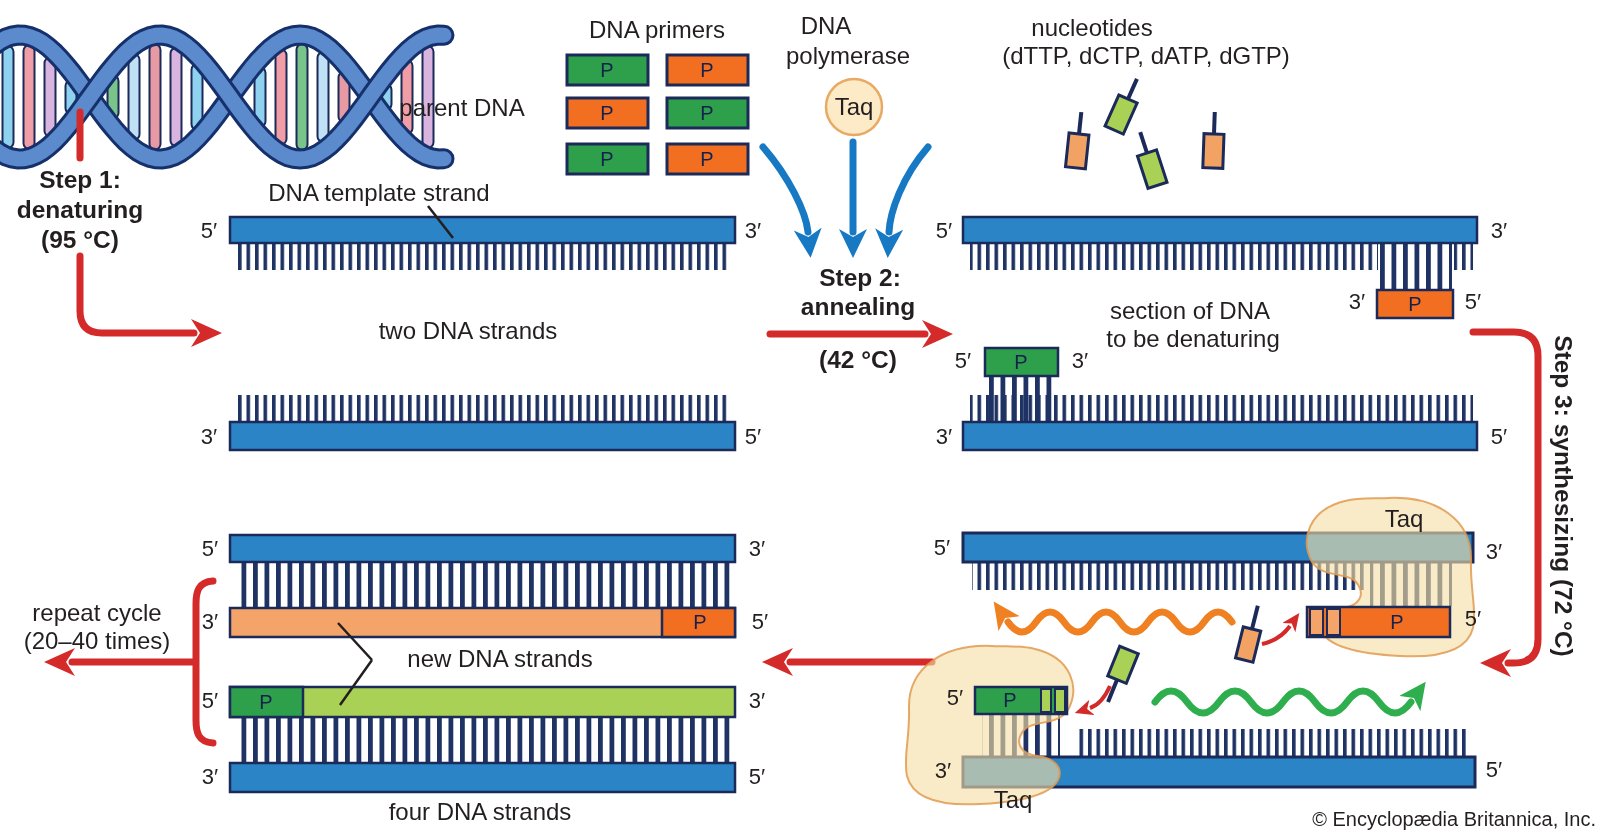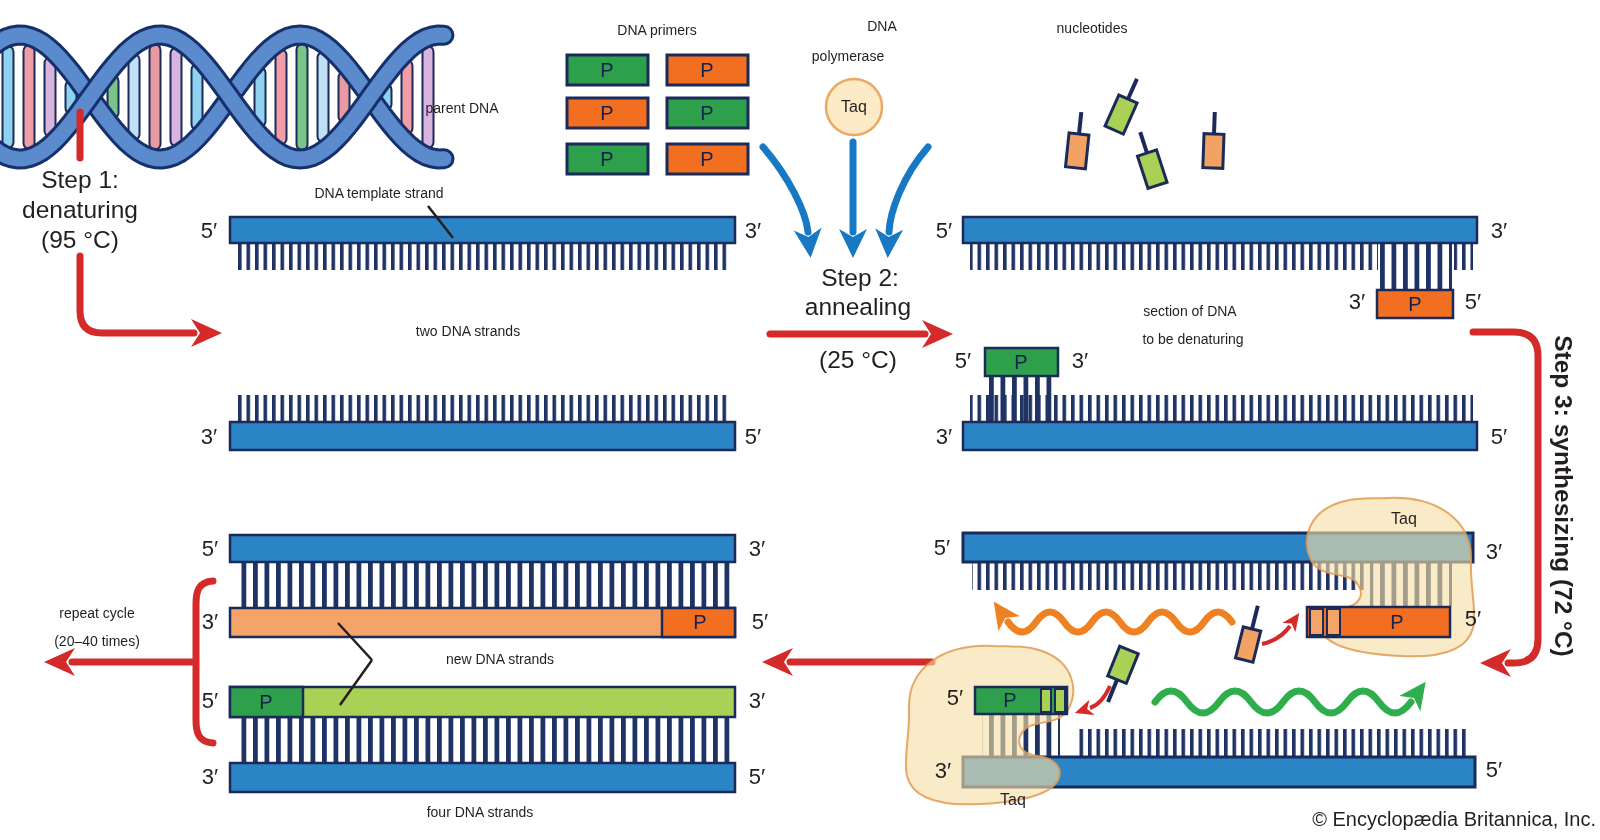--- a/index.html
+++ b/index.html
@@ -1,26 +1,26 @@
 <!DOCTYPE html>
 <html><head>
 <meta charset="utf-8">
 <style>
   html,body{margin:0;padding:0;background:#ffffff;}
   .stage{position:relative;width:1600px;height:840px;background:#ffffff;overflow:hidden;
          font-family:"Liberation Sans",sans-serif;color:#231f20;}
   .stage svg.base{position:absolute;left:0;top:0;}
   .lbl{position:absolute;transform:translate(-50%,-50%);white-space:nowrap;
-       font-size:14px;line-height:1;}
-  .b24{font-weight:normal;font-size:24.5px;}
+       font-size:24px;line-height:1;}
+  .b24{font-weight:bold;font-size:24.5px;}
   .pr{position:absolute;transform:translate(-50%,-50%);white-space:nowrap;
       font-size:22px;line-height:1;}
   .plb{position:absolute;transform:translate(-50%,-50%);font-size:20px;line-height:1;
        color:#14214d;}
-  .taq{font-size:16px;}
+  .taq{font-size:24px;}
   .vlbl{position:absolute;left:1563px;top:496px;writing-mode:vertical-rl;
         transform:translate(-50%,-50%);font-weight:bold;font-size:24.5px;white-space:nowrap;}
   .copy{position:absolute;right:4px;top:808px;font-size:20px;margin-left:40px;}
 </style>
 </head>
 <body>
 
 <div class="stage">
 
 <svg class="base" width="1600" height="840" viewBox="0 0 1600 840">
@@ -192,32 +192,33 @@
   </g>
 </svg>
 
 <div class="lbl" style="left:462px;top:108px">parent DNA</div>
 
 <div class="lbl b24" style="left:80px;top:180px">Step 1:</div>
 <div class="lbl b24" style="left:80px;top:210px">denaturing</div>
 <div class="lbl b24" style="left:80px;top:240px">(95 °C)</div>
 
 <div class="lbl" style="left:657px;top:30px">DNA primers</div>
-<div class="lbl" style="left:882px;top:26px">DNA</div>
+<div class="lbl" style="left:826px;top:26px">DNA</div>
 <div class="lbl" style="left:848px;top:56px">polymerase</div>
 <div class="lbl taq" style="left:854px;top:107px">Taq</div>
 
 <div class="lbl" style="left:1092px;top:28px">nucleotides</div>
+<div class="lbl" style="left:1146px;top:56px">(dTTP, dCTP, dATP, dGTP)</div>
 
 <div class="lbl" style="left:379px;top:193px">DNA template strand</div>
 <div class="lbl" style="left:468px;top:331px">two DNA strands</div>
 
 <div class="lbl b24" style="left:860px;top:278px">Step 2:</div>
 <div class="lbl b24" style="left:858px;top:307px">annealing</div>
-<div class="lbl b24" style="left:858px;top:360px">(25 °C)</div>
+<div class="lbl b24" style="left:858px;top:360px">(42 °C)</div>
 
 <div class="lbl" style="left:1190px;top:311px">section of DNA</div>
 <div class="lbl" style="left:1193px;top:339px">to be denaturing</div>
 
 <div class="vlbl">Step 3: synthesizing (72 °C)</div>
 
 <div class="lbl" style="left:97px;top:613px">repeat cycle</div>
 <div class="lbl" style="left:97px;top:641px">(20–40 times)</div>
 
 <div class="lbl" style="left:500px;top:659px">new DNA strands</div>

